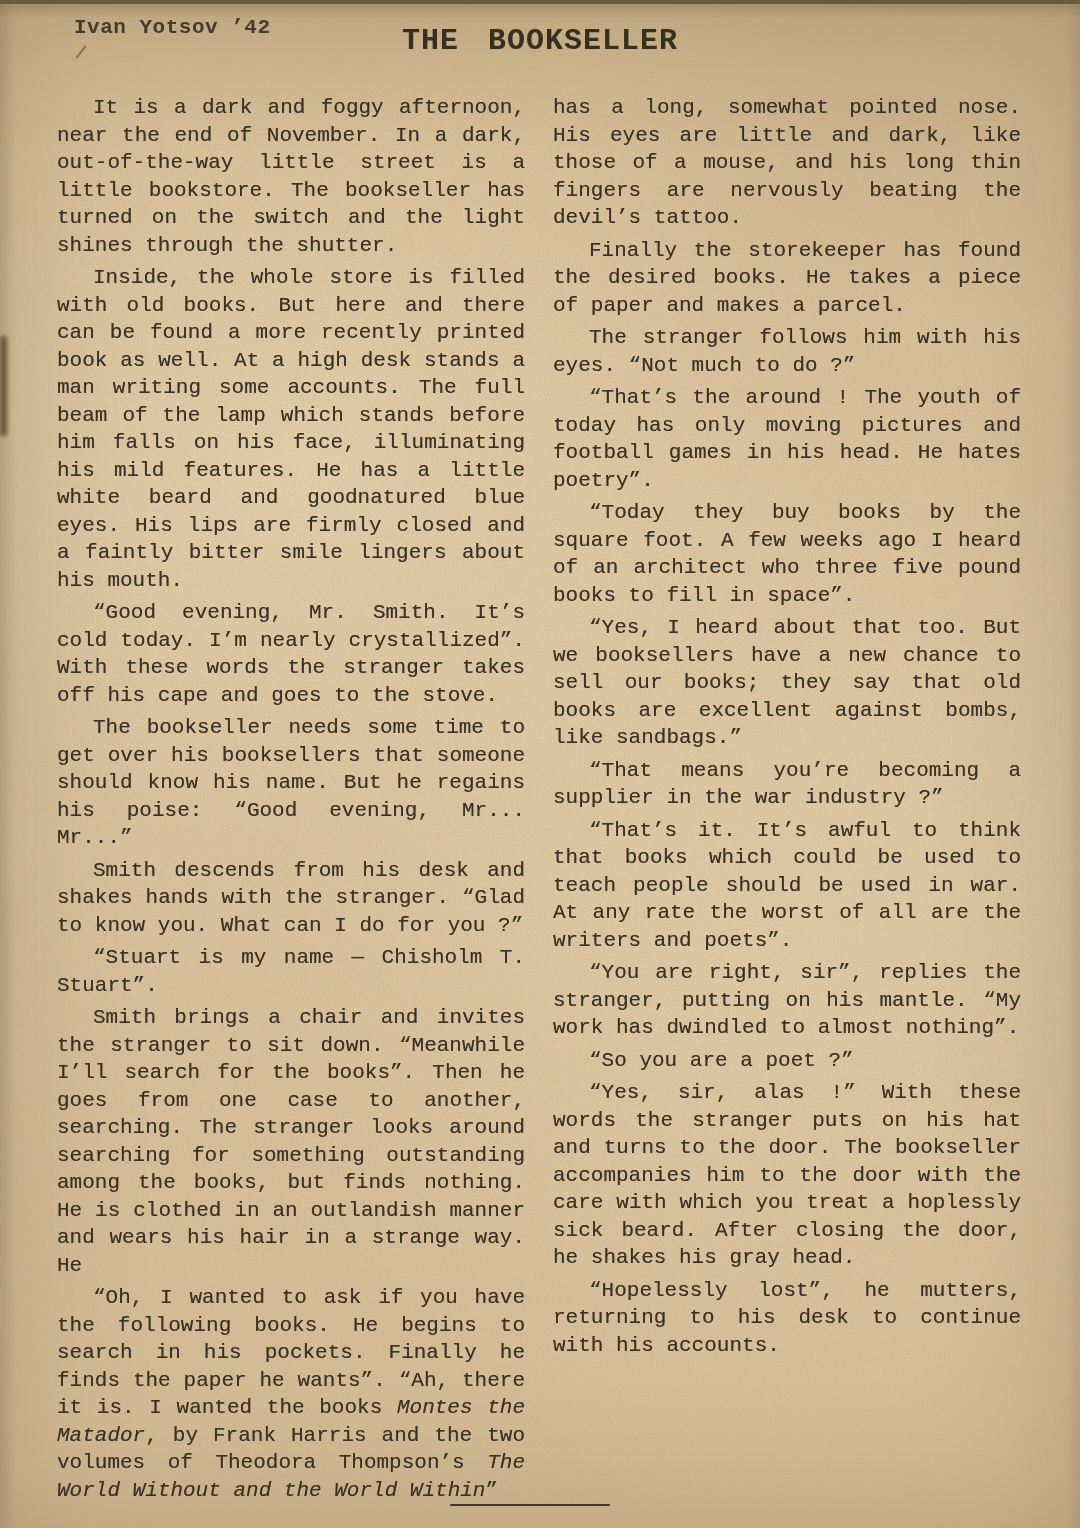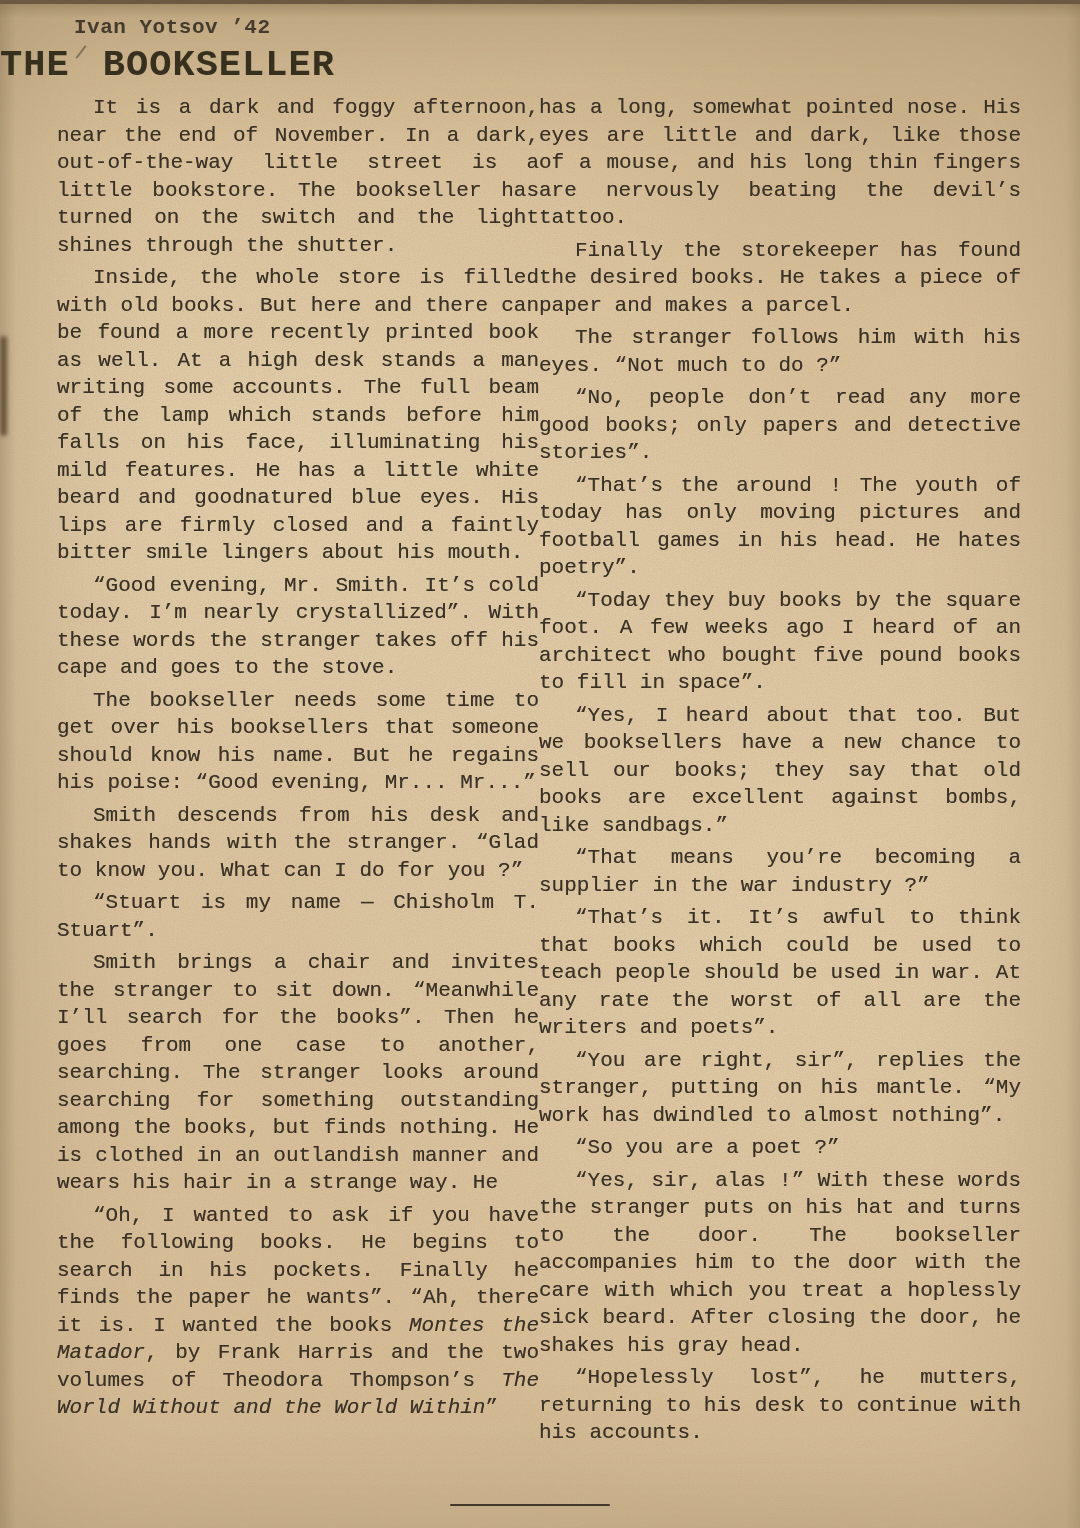--- a/index.html
+++ b/index.html
@@ -21,27 +21,27 @@
     box-shadow:inset 0 0 140px rgba(90,70,40,.28);
   }
   .grain{position:absolute;inset:0;z-index:0;opacity:.45;pointer-events:none;}
   .content{position:relative;z-index:1;}
   .author{
     position:absolute;top:12px;left:74px;
     font-size:21px;font-weight:bold;letter-spacing:.5px;
     color:#453b2c;
   }
   .title{
-    position:absolute;top:40px;left:0;width:100%;
-    font-size:37px;font-weight:bold;
+    position:absolute;top:20px;left:0;width:100%;
+    text-align:center;font-size:30px;font-weight:bold;
     letter-spacing:1px;word-spacing:10px;color:#38301f;
   }
   .columns{
     position:absolute;top:90px;left:57px;width:964px;height:1422px;
-    display:flex;overflow:hidden;
+    display:flex;gap:28px;overflow:hidden;
   }
   .col{flex:1;overflow:hidden;}
   .para{
     margin:0 0 5px 0;
     text-indent:36px;
     text-align:justify;
     font-size:21px;
     line-height:27.5px;
     color:var(--ink,#3a3126);
     text-shadow:0 0 .6px rgba(58,49,38,.55);
@@ -89,23 +89,22 @@
           <p class="para"><span>The bookseller needs some time to get over his booksellers that someone should know his name. But he regains his poise: “Good evening, Mr... Mr...”</span></p>
           <p class="para"><span>Smith descends from his desk and shakes hands with the stranger. “Glad to know you. What can I do for you ?”</span></p>
           <p class="para"><span>“Stuart is my name — Chisholm T. Stuart”.</span></p>
           <p class="para"><span>Smith brings a chair and invites the stranger to sit down. “Meanwhile I’ll search for the books”. Then he goes from one case to another, searching. The stranger looks around searching for something outstanding among the books, but finds nothing. He is clothed in an outlandish manner and wears his hair in a strange way. He</span></p>
           <p class="para"><span>“Oh, I wanted to ask if you have the following books. He begins to search in his pockets. Finally he finds the paper he wants”. “Ah, there it is. I wanted the books </span><em>Montes the Matador</em><span>, by Frank Harris and the two volumes of Theodora Thompson’s </span><em>The World Without and the World Within</em><span>”</span></p>
         </div>
       <div class="col">
           <p class="para no-indent"><span>has a long, somewhat pointed nose. His eyes are little and dark, like those of a mouse, and his long thin fingers are nervously beating the devil’s tattoo.</span></p>
           <p class="para"><span>Finally the storekeeper has found the desired books. He takes a piece of paper and makes a parcel.</span></p>
           <p class="para"><span>The stranger follows him with his eyes. “Not much to do ?”</span></p>
-          <p class="para"><span>“No, people don’t read any more good books; only papers and detective stories”.</span></p>
           <p class="para"><span>“That’s the around ! The youth of today has only moving pictures and football games in his head. He hates poetry”.</span></p>
-          <p class="para"><span>“Today they buy books by the square foot. A few weeks ago I heard of an architect who bought five pound books to fill in space”.</span></p>
+          <p class="para"><span>“Today they buy books by the square foot. A few weeks ago I heard of an architect who three five pound books to fill in space”.</span></p>
           <p class="para"><span>“Yes, I heard about that too. But we booksellers have a new chance to sell our books; they say that old books are excellent against bombs, like sandbags.”</span></p>
           <p class="para"><span>“That means you’re becoming a supplier in the war industry ?”</span></p>
           <p class="para"><span>“That’s it. It’s awful to think that books which could be used to teach people should be used in war. At any rate the worst of all are the writers and poets”.</span></p>
           <p class="para"><span>“You are right, sir”, replies the stranger, putting on his mantle. “My work has dwindled to almost nothing”.</span></p>
           <p class="para"><span>“So you are a poet ?”</span></p>
           <p class="para"><span>“Yes, sir, alas !” With these words the stranger puts on his hat and turns to the door. The bookseller accompanies him to the door with the care with which you treat a hoplessly sick beard. After closing the door, he shakes his gray head.</span></p>
           <p class="para"><span>“Hopelessly lost”, he mutters, returning to his desk to continue with his accounts.</span></p>
         </div>
     </div>
 

